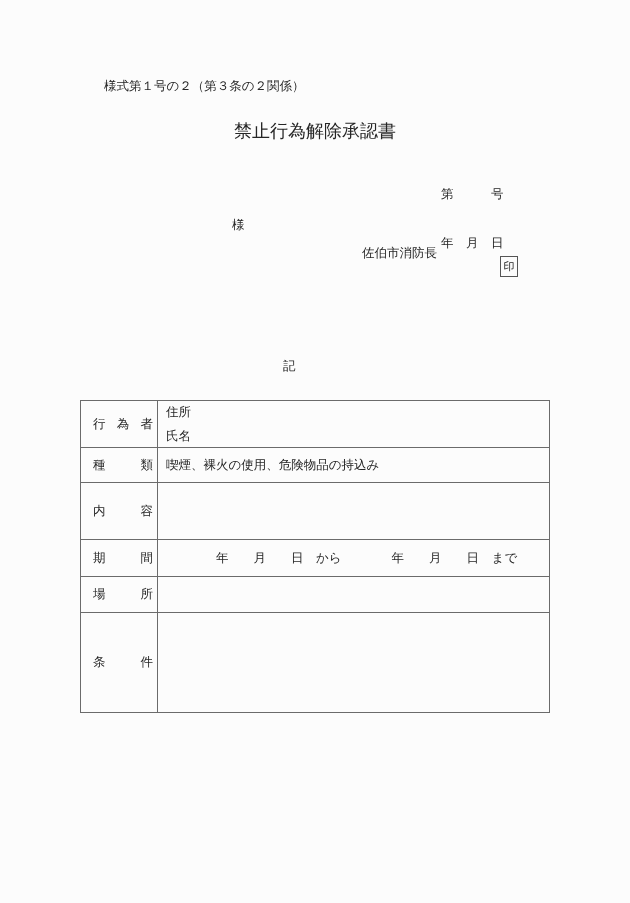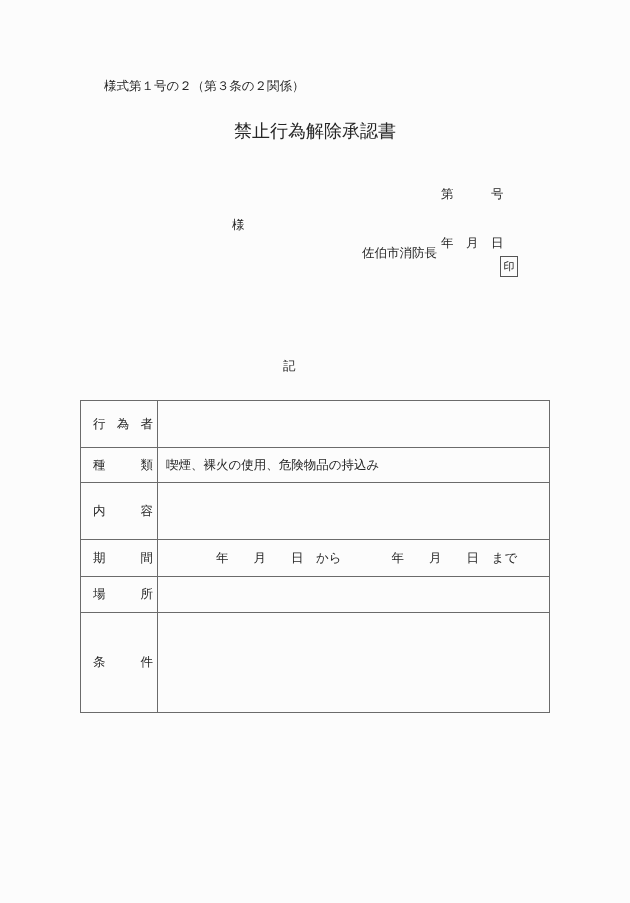--- a/index.html
+++ b/index.html
@@ -136,20 +136,22 @@
   <div class="doc-table" id="doc-table">
       <div class="trow">
         <div class="label-cell">
           <div class="label-spread">
             <span>行</span>
             <span>為</span>
             <span>者</span>
           </div>
         </div>
         <div class="content-cell">
+          <div class="content-line">住所</div>
+          <div class="content-line">氏名</div>
         </div>
       </div>
       <div class="trow">
         <div class="label-cell">
           <div class="label-spread">
             <span>種</span>
             <span>類</span>
           </div>
         </div>
         <div class="content-cell">

